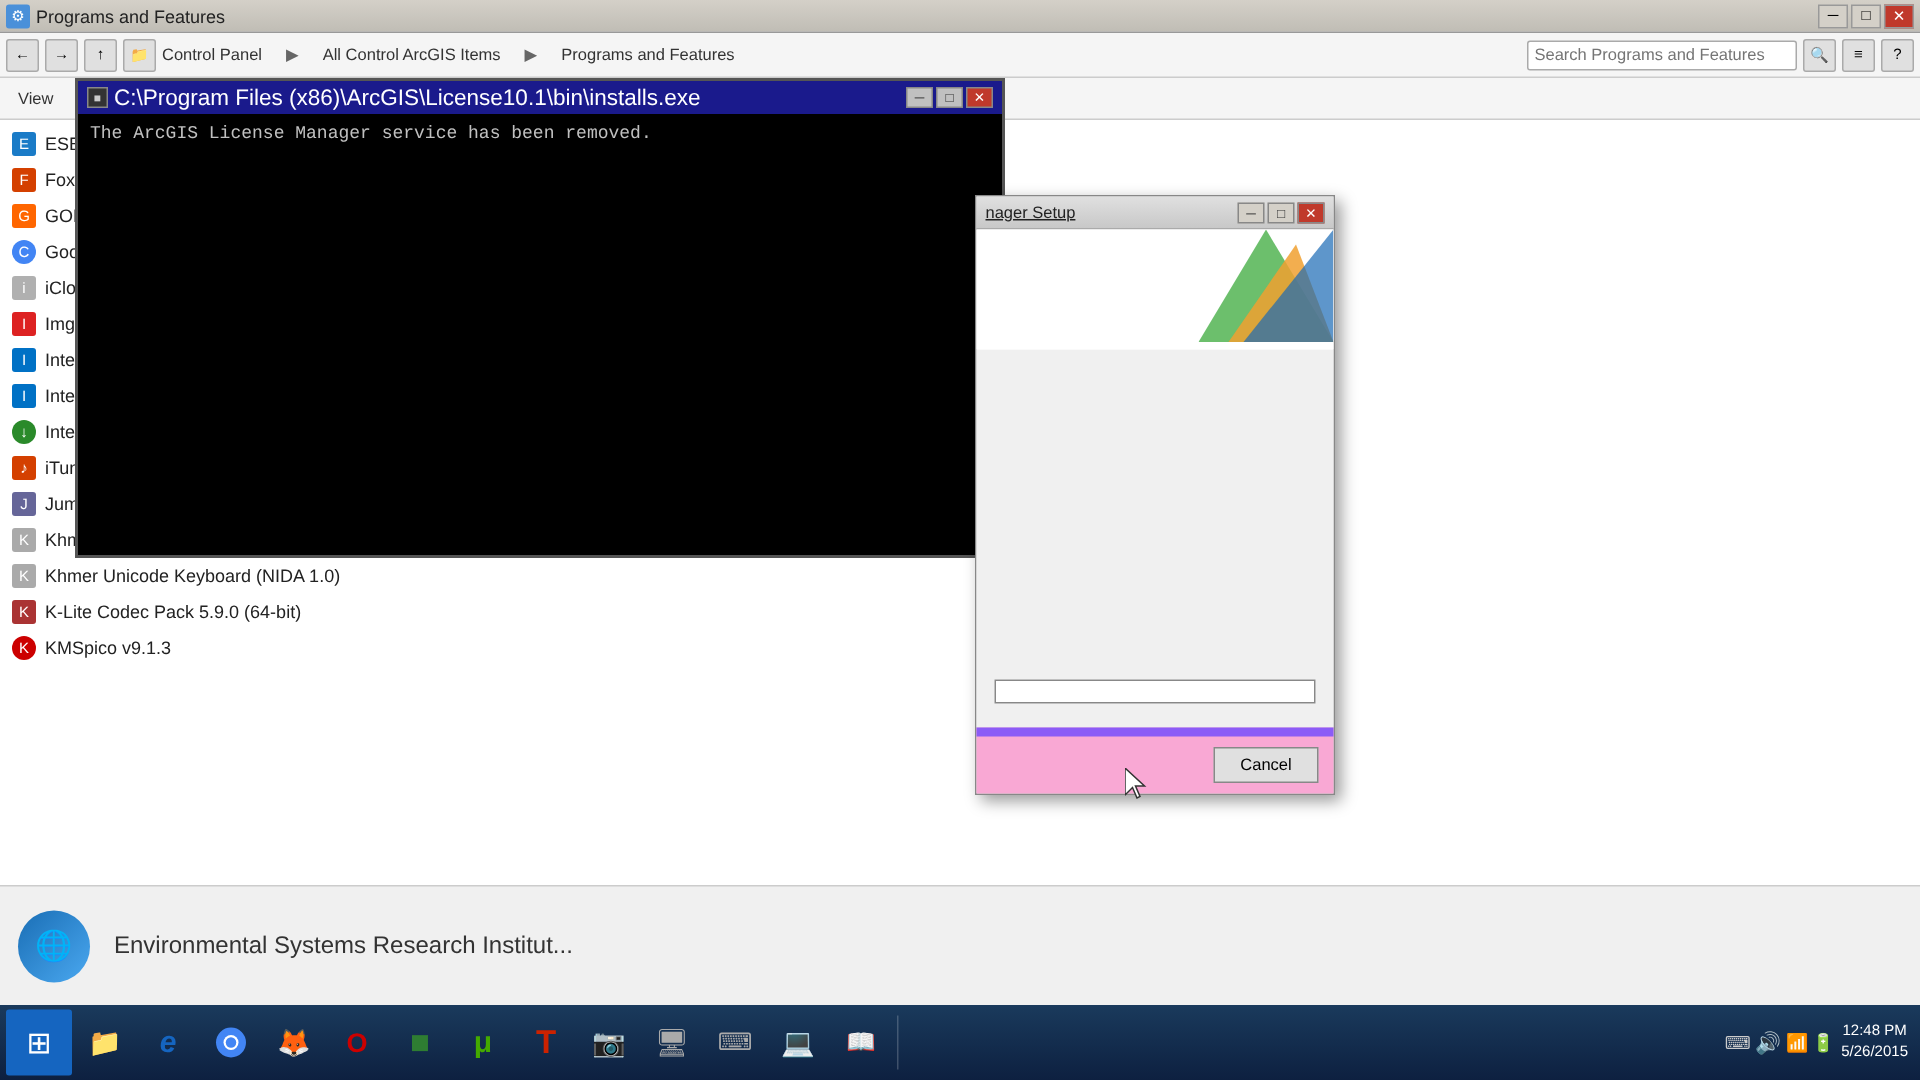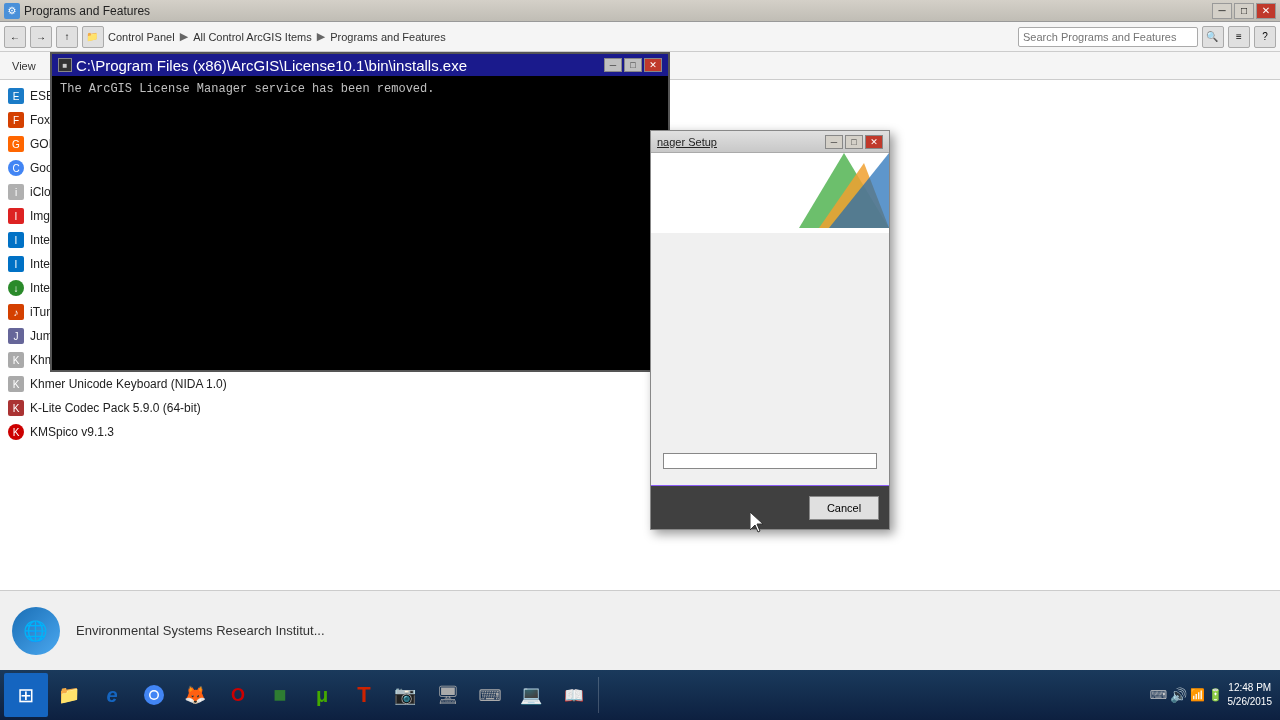--- a/index.html
+++ b/index.html
@@ -97,21 +97,21 @@
       align-items: center;
       justify-content: center;
       font-size: 10px;
       cursor: pointer;
     }
 
     .breadcrumb-path {
       flex: 1;
       display: flex;
       align-items: center;
-      gap: 5px;
+      gap: 16px;
       font-size: 11px;
       color: #333;
     }
 
     .breadcrumb-arrow { color: #666; }
 
     .search-box {
       width: 180px;
       height: 20px;
       border: 1px solid #aaa;
@@ -195,21 +195,21 @@
 
     .status-info {
       display: flex;
       flex-direction: column;
       gap: 4px;
     }
 
     .status-row {
       display: flex;
       gap: 24px;
-      font-size: 13px;
+      font-size: 16px;
       color: #333;
     }
 
     
     .cmd-window {
       position: absolute;
       top: 52px;
       left: 50px;
       width: 620px;
       height: 320px;
@@ -368,22 +368,22 @@
     }
 
     .arcgis-progress-bar-inner {
       height: 100%;
       background: #0066cc;
       width: 0%;
     }
 
     .arcgis-footer {
       height: 44px;
-      background: #404040;
-      border-top: 1px solid #8b5cf6;
+      background: #f9a8d4;
+      border-top: 6px solid #8b5cf6;
       display: flex;
       align-items: center;
       justify-content: flex-end;
       padding: 0 10px;
     }
 
     .cancel-button {
       width: 70px;
       height: 24px;
       background: #e0e0e0;

